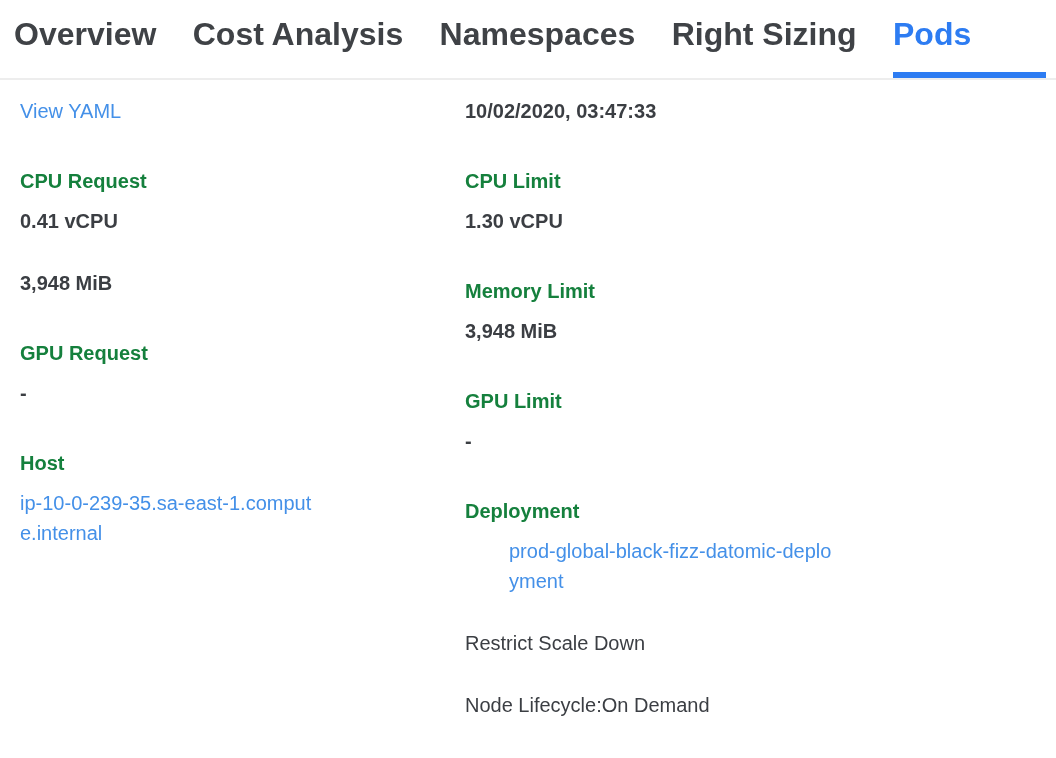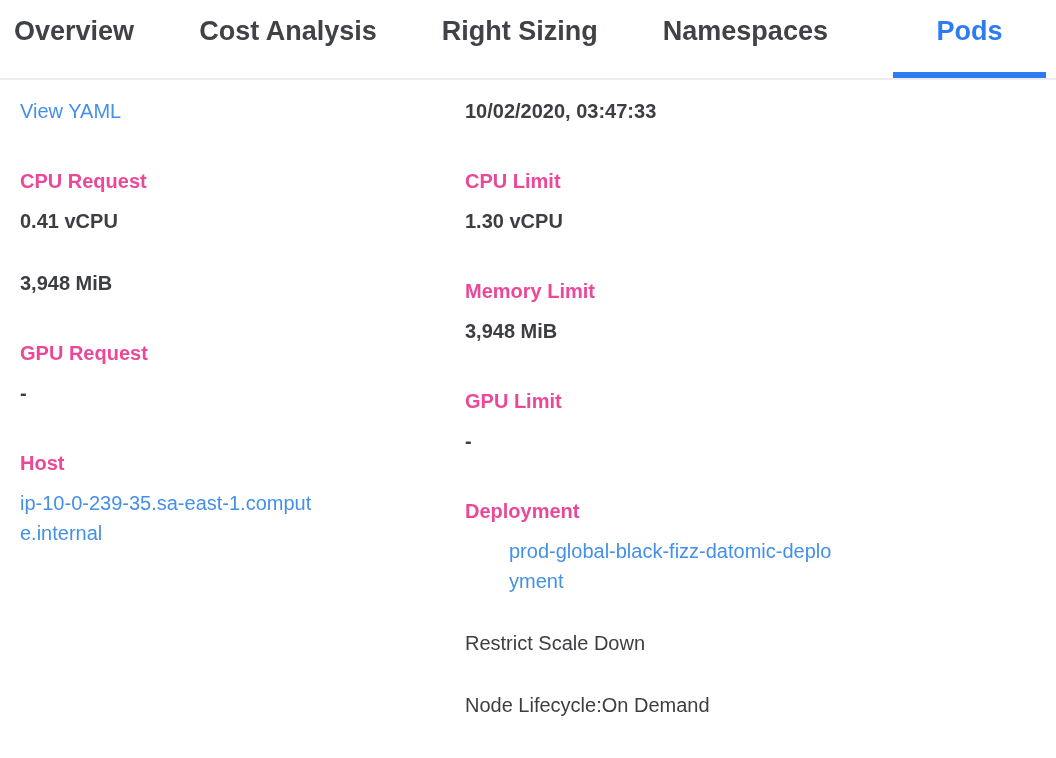--- a/index.html
+++ b/index.html
@@ -15,31 +15,30 @@
   
   .tabbar {
     display: flex;
     justify-content: space-between;
     height: 80px;
     padding: 0 10px 0 14px;
     border-bottom: 2px solid #ededed;
     background: #ffffff;
   }
   .tab {
-    font-size: 27px;
+    font-size: 32px;
     font-weight: 700;
     color: #3f4246;
     padding-top: 16px;
     white-space: nowrap;
     cursor: pointer;
   }
   .tab.active {
     color: #2d7cf2;
     width: 153px;
-    text-align: center;
     position: relative;
   }
   .tab.active::after {
     content: "";
     position: absolute;
     left: 0; right: 0; bottom: 0;
     height: 6px;
     background: #2d7cf2;
   }
 
@@ -49,21 +48,21 @@
     padding: 16px 20px 0 20px;
   }
   .col-left  { width: 445px; flex-shrink: 0; }
   .col-right { flex: 1; min-width: 0; }
 
   .group { margin-bottom: 32px; }
   .label {
     font-size: 20px;
     font-weight: 700;
     line-height: 30px;
-    color: #ec4899;
+    color: #15803d;
     margin-bottom: 10px;
     margin-top: 40px;
   }
   .value {
     font-size: 20px;
     font-weight: 700;
     line-height: 30px;
     color: #3b3e43;
   }
   .link {
@@ -86,22 +85,22 @@
     margin-bottom: 18px;
     margin-top: 32px;
   }
 </style>
 </head>
 <body>
 
 <div class="tabbar">
   <div class="tab">Overview</div>
   <div class="tab">Cost Analysis</div>
+  <div class="tab">Namespaces</div>
   <div class="tab">Right Sizing</div>
-  <div class="tab">Namespaces</div>
   <div class="tab active">Pods</div>
 </div>
 
 <div class="content">
 
   <div class="col-left">
 
     <div class="group">
       <a class="link">View YAML</a>
     </div>

